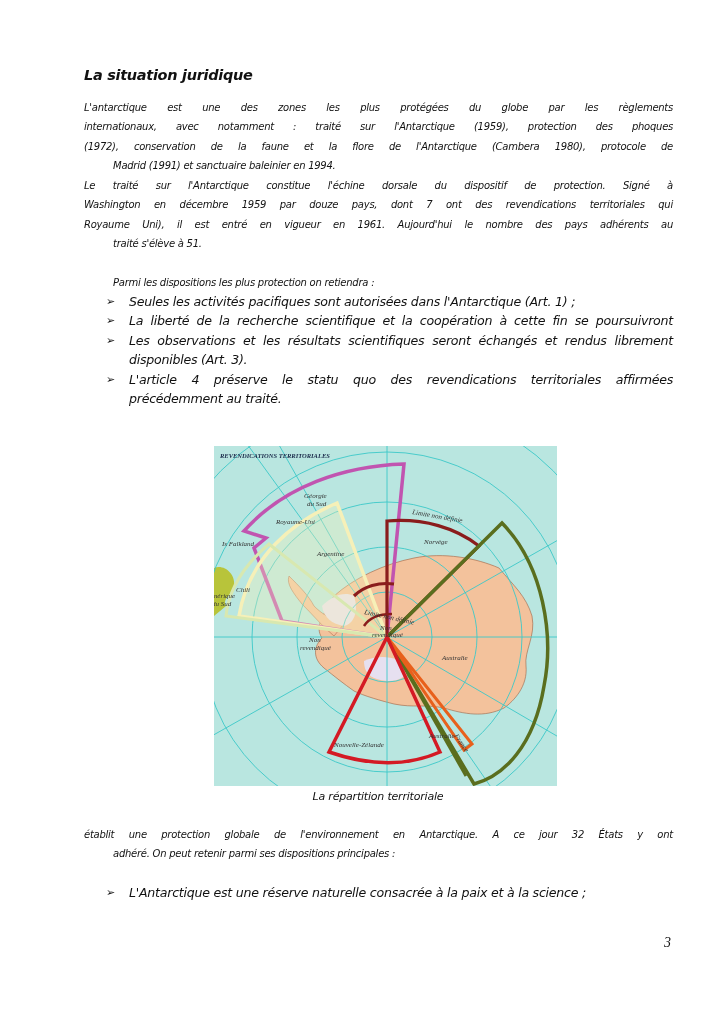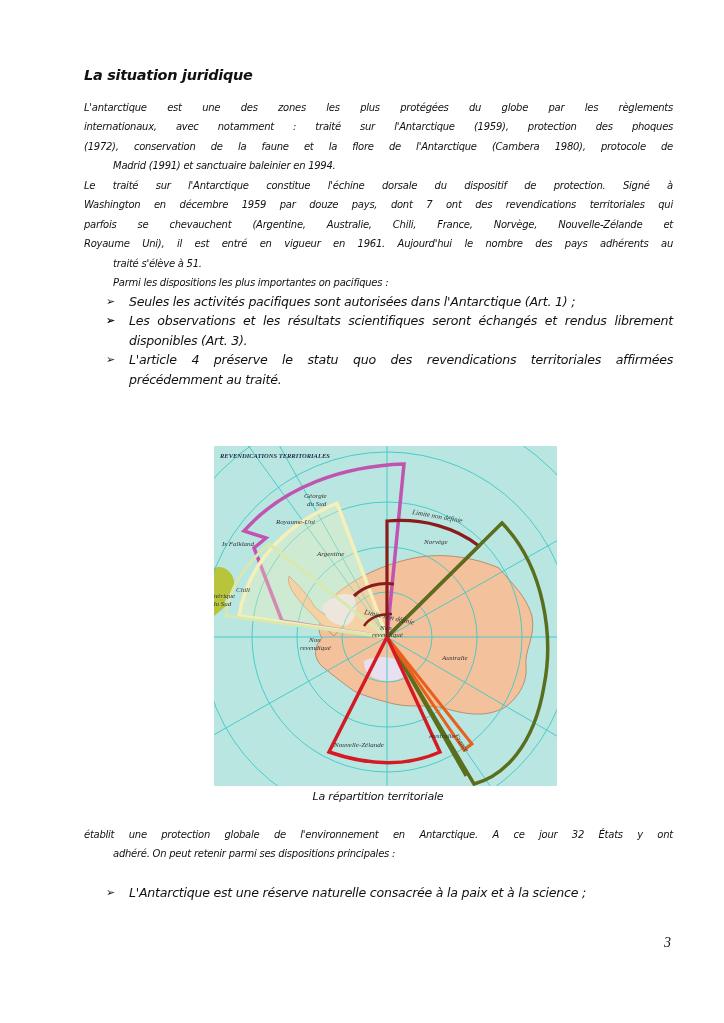--- a/index.html
+++ b/index.html
@@ -32,36 +32,36 @@
   <div class="para" style="top:98px;">
     <span class="line">L'antarctique est une des zones les plus protégées du globe par les règlements</span>
     <span class="line">internationaux, avec notamment : traité sur l'Antarctique (1959), protection des phoques</span>
     <span class="line">(1972), conservation de la faune et la flore de l'Antarctique (Cambera 1980), protocole de</span>
     <span class="line last">Madrid (1991) et sanctuaire baleinier en 1994.</span>
   </div>
 
   <div class="para" style="top:176px;">
     <span class="line">Le traité sur l'Antarctique constitue l'échine dorsale du dispositif de protection. Signé à</span>
     <span class="line">Washington en décembre 1959 par douze pays, dont 7 ont des revendications territoriales qui</span>
-    <span class="line">parfois se chevauchent (Argentine, Australie, Chili, France, Norvège, Nouvelle-Zélande et</span>
     <span class="line">Royaume Uni), il est entré en vigueur en 1961. Aujourd'hui le nombre des pays adhérents au</span>
     <span class="line last">traité s'élève à 51.</span>
   </div>
 
   <div class="para" style="top:273px;">
-    <span class="line last">Parmi les dispositions les plus importantes on pacifiques :</span>
+    <span class="line last">Parmi les dispositions les plus protection on retiendra :</span>
   </div>
 
   <ul class="bullets" style="top:292px;">
     <li>
       <span class="arrow">➢</span>
       <span class="line last">Seules les activités pacifiques sont autorisées dans l'Antarctique (Art. 1) ;</span>
     </li>
     <li>
       <span class="arrow">➢</span>
+      <span class="line">La liberté de la recherche scientifique et la coopération à cette fin se poursuivront</span>
     </li>
     <li>
       <span class="arrow">➢</span>
       <span class="line">Les observations et les résultats scientifiques seront échangés et rendus librement</span>
       <span class="line last">disponibles (Art. 3).</span>
     </li>
     <li>
       <span class="arrow">➢</span>
       <span class="line">L'article 4 préserve le statu quo des revendications territoriales affirmées</span>
       <span class="line last">précédemment au traité.</span>

